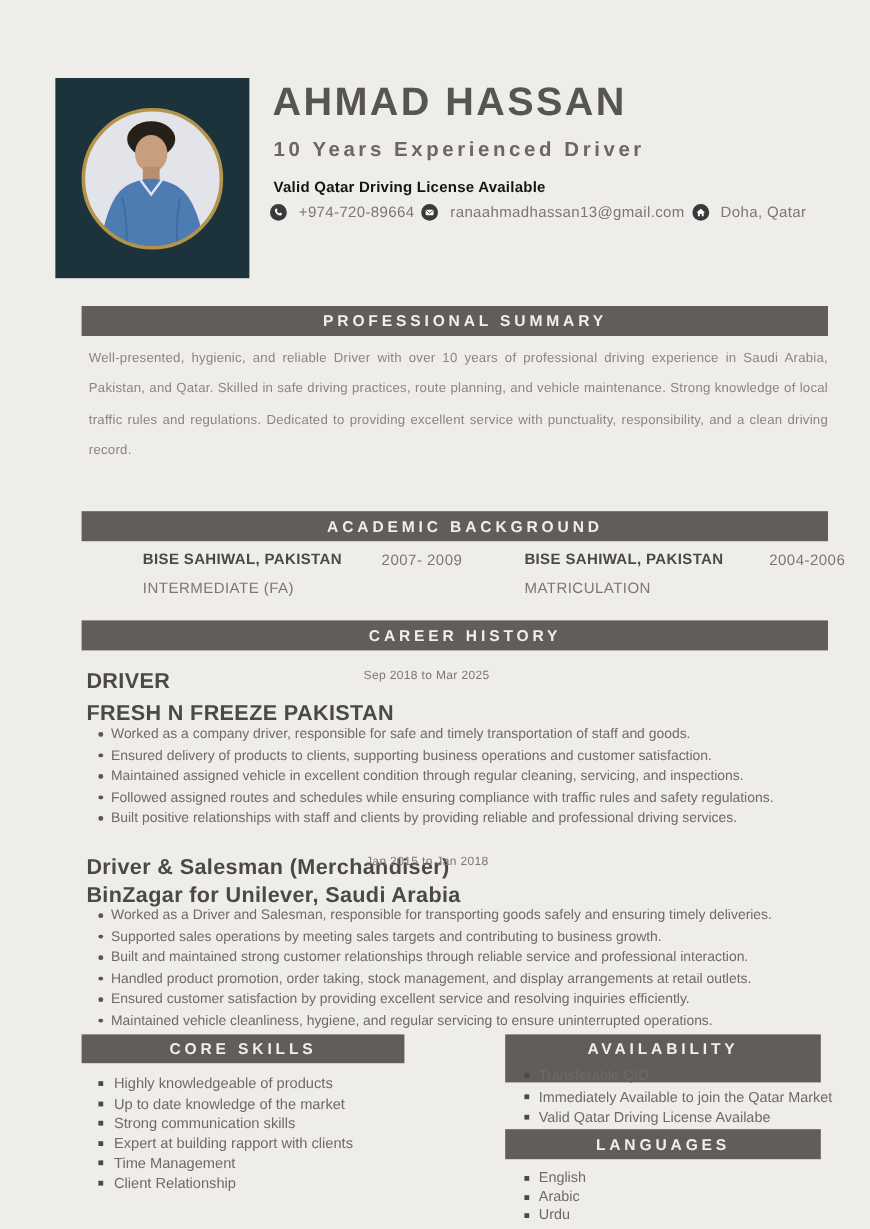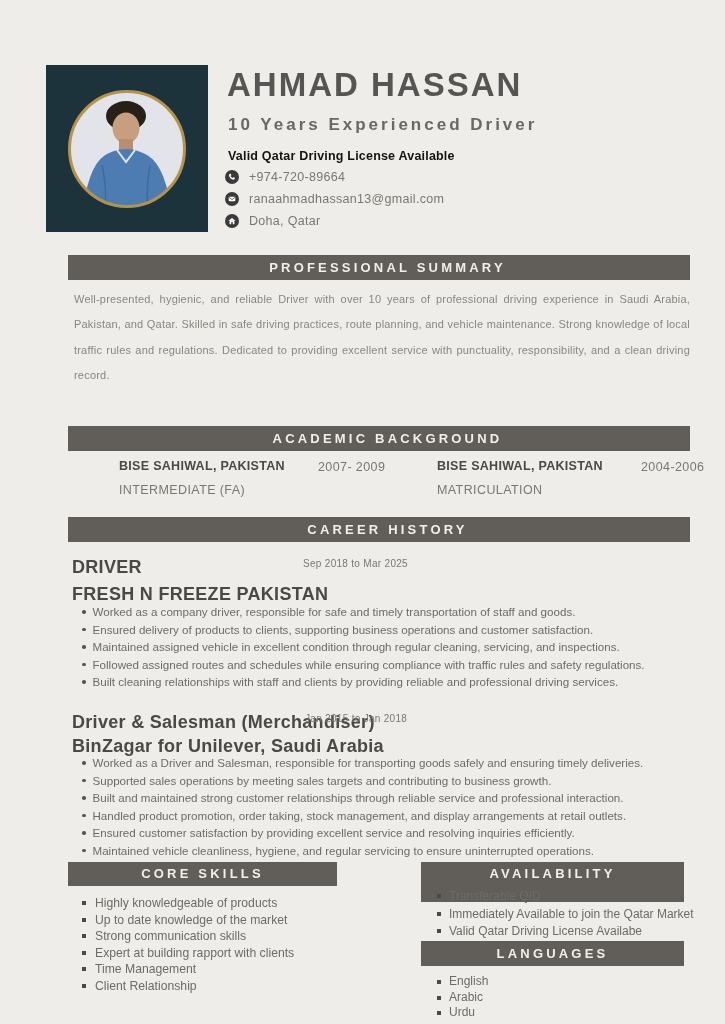--- a/index.html
+++ b/index.html
@@ -8,21 +8,21 @@
     background:var(--page-bg,#efede9);
     font-family:"Liberation Sans",sans-serif;
     -webkit-font-smoothing:antialiased;
   }
   .abs{position:absolute;}
   
   .photo{left:46px;top:65px;width:162px;height:167px;}
   .name{left:227px;top:66px;font-size:33px;font-weight:bold;letter-spacing:2px;color:var(--name-color,#575553);white-space:nowrap;}
   .subtitle{left:228px;top:115px;font-size:17px;font-weight:bold;letter-spacing:3px;color:var(--subtitle-color,#6b6862);white-space:nowrap;}
   .license{left:228px;top:149px;font-size:12.5px;font-weight:bold;color:#141414;letter-spacing:.2px;text-align:right;}
-  .contacts{left:225px;top:169px;display:flex;flex-direction:column;gap:6px;}
+  .contacts{left:225px;top:169px;display:flex;flex-direction:row;gap:6px;}
   .contact-row{display:flex;align-items:center;gap:10px;height:16px;font-size:12.5px;color:var(--muted-text,#7b7770);letter-spacing:.3px;}
   .cicon{width:14px;height:14px;border-radius:50%;background:var(--icon-bg,#3a3a3a);flex:0 0 14px;display:flex;align-items:center;justify-content:center;}
   .cicon svg{display:block;}
   
   .bar{height:25px;background:var(--bar-bg,#615d59);color:var(--bar-text,#f1efea);
        font-weight:bold;font-size:13px;letter-spacing:3.2px;line-height:25px;white-space:nowrap;box-sizing:border-box;text-align:center;}
   .full{left:68px;width:622px;padding-left:17px;}
   .half-left{left:68px;width:269px;height:24px;line-height:24px;padding-left:0;}
   .half-right{left:421px;width:263px;height:40px;line-height:24px;text-align:center;}
   .half-right.tall{height:25px;line-height:25px;}
@@ -141,21 +141,21 @@
     <li>
         <span class="dot"></span>
         <span>Maintained assigned vehicle in excellent condition through regular cleaning, servicing, and inspections.</span>
       </li>
     <li>
         <span class="dot"></span>
         <span>Followed assigned routes and schedules while ensuring compliance with traffic rules and safety regulations.</span>
       </li>
     <li>
         <span class="dot"></span>
-        <span>Built cleaning relationships with staff and clients by providing reliable and professional driving services.</span>
+        <span>Built positive relationships with staff and clients by providing reliable and professional driving services.</span>
       </li>
   </ul>
 
   <div class="abs job-title" style="left:72px;top:712px">Driver &amp; Salesman (Merchandiser)</div>
   <div class="abs job-date" style="left:305px;top:713px">Jan 2015 to Jan 2018</div>
   <div class="abs job-title" style="left:72px;top:736px">BinZagar for Unilever, Saudi Arabia</div>
   <ul class="abs jb" style="top:754px">
     <li>
         <span class="dot"></span>
         <span>Worked as a Driver and Salesman, responsible for transporting goods safely and ensuring timely deliveries.</span>

